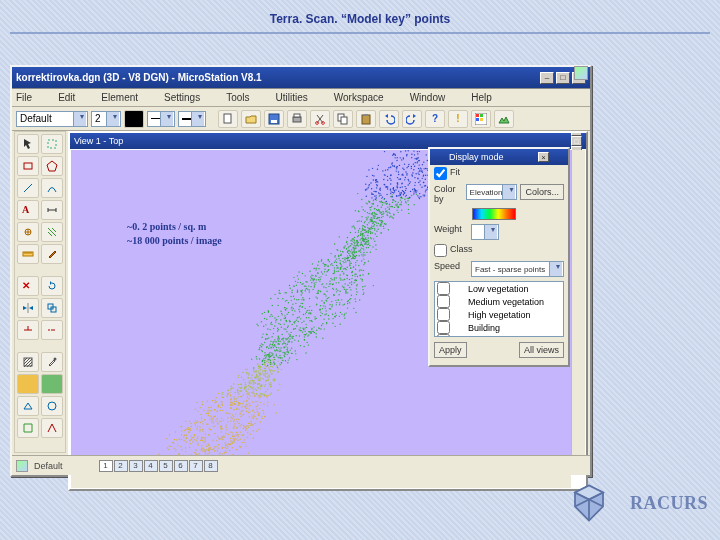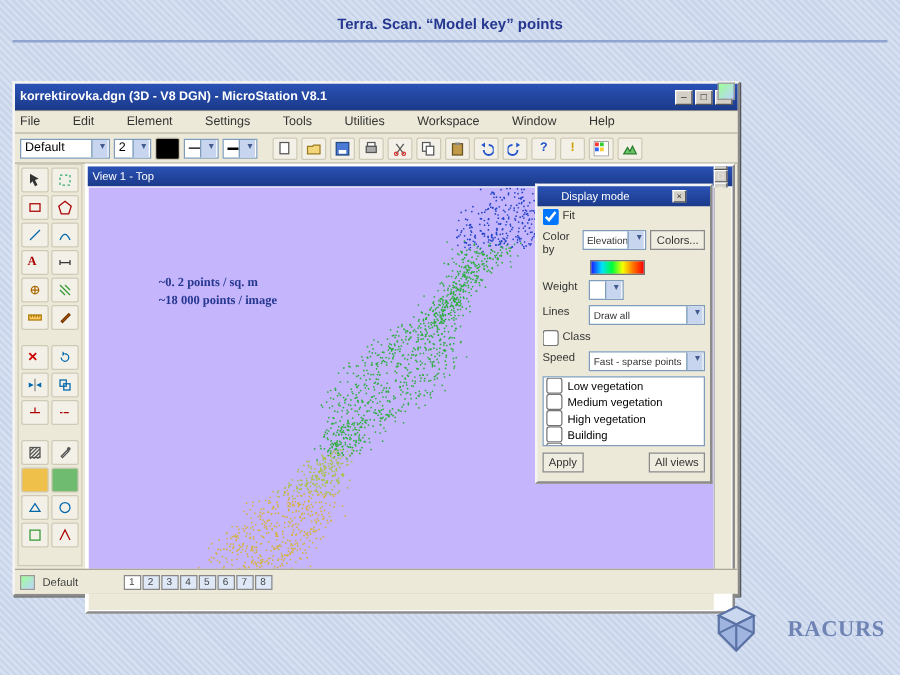--- a/index.html
+++ b/index.html
@@ -32,21 +32,21 @@
   .hsb{position:absolute;left:1px;right:15px;bottom:1px;height:14px;background:#ece9d8;border-top:1px solid #bbb;}
   .canvas{position:absolute;left:1px;top:17px;right:15px;bottom:15px;background:#c4b5fd;}
   #points{position:absolute;inset:0;width:100%;height:100%;}
   .annot{position:absolute;left:56px;top:70px;font-family:Verdana;font-weight:bold;color:#27378f;font-size:10px;line-height:1.4;}
   .dpanel{position:absolute;right:16px;top:14px;width:142px;background:#ece9d8;border:2px solid #8b8b8b;border-top-color:#f4f4f4;border-left-color:#f4f4f4;padding-bottom:4px;}
   .dpanel .ph{height:16px;background:linear-gradient(#2a52b5,#1b3a8a);color:#fff;font-size:9px;display:flex;align-items:center;padding:0 19px;}
   .dpanel .row{display:flex;gap:3px;padding:2px 4px;font-size:9px;color:#333;}
   .dpanel .row label{width:34px;}
   .spectrum{width:44px;height:12px;background:linear-gradient(90deg,#1a1aff,#00e0ff,#00ff3a,#f7ff00,#ff7200,#ff0000);border:1px solid #777;}
   .listbox{margin:2px 4px;background:#fff;border:1px solid #7f9db9;height:56px;overflow:hidden;}
-  .listbox .li{display:flex;align-items:center;gap:4px;font-size:9px;padding:0 2px;}
+  .listbox .li{display:flex;align-items:center;gap:18px;font-size:9px;padding:0 2px;}
   .minibtn{border:1px solid #8a8a8a;background:#efece0;font-size:9px;padding:1px 4px;height:16px;display:flex;align-items:center;}
   .statusbar{position:absolute;left:0;right:0;bottom:0;height:20px;background:#ece9d8;border-top:1px solid #aca899;display:flex;align-items:center;gap:6px;padding:0 4px;font-size:9px;color:#444;}
   .logo{position:absolute;right:12px;bottom:16px;display:flex;align-items:center;gap:20px;}
   .logo svg{width:42px;height:42px;}
   .logo .t{font-family:Verdana;font-weight:bold;letter-spacing:0.5px;color:#6f83b5;font-size:18px;}
   .tcube{position:absolute;right:2px;top:-1px;width:14px;height:14px;border:1px solid #999;background:linear-gradient(135deg,#9cff96,#bcd3ff);}
 </style>
 </head>
 <body class="hatched">
 
@@ -2529,26 +2529,20 @@
           <div class="minibtn">Colors...</div>
         </div>
         <div class="row">
             <div class="spectrum" style="margin-left:38px"></div>
           </div>
         <div class="row">
           <label>Weight</label>
           <div class="dropdown" style="width:28px"></div>
         </div>
         <div class="row">
-          <label>Lines</label>
-          <div class="dropdown" style="flex:1;font-size:8px">
-              <span>Draw all</span>
-            </div>
-        </div>
-        <div class="row">
           <input type="checkbox" style="">
           <label>Class</label>
         </div>
         <div class="row">
           <label>Speed</label>
           <div class="dropdown" style="flex:1;font-size:8px">
               <span>Fast - sparse points</span>
             </div>
         </div>
         <div class="listbox">

